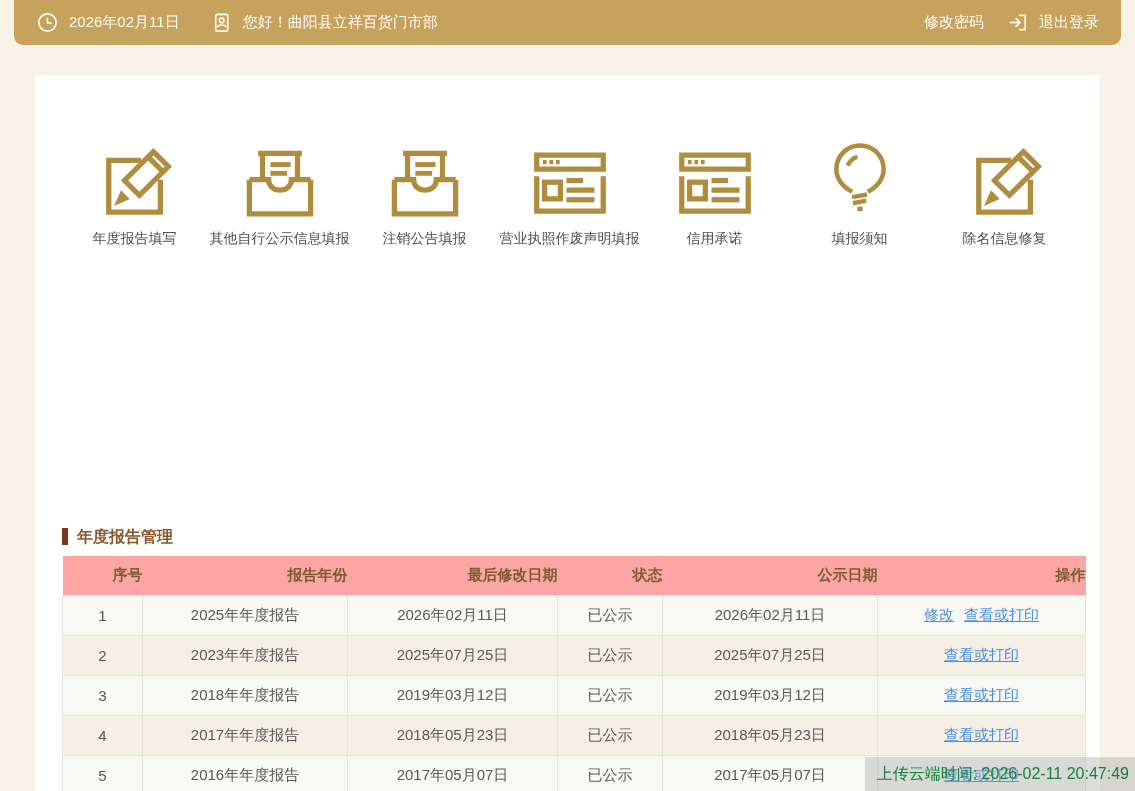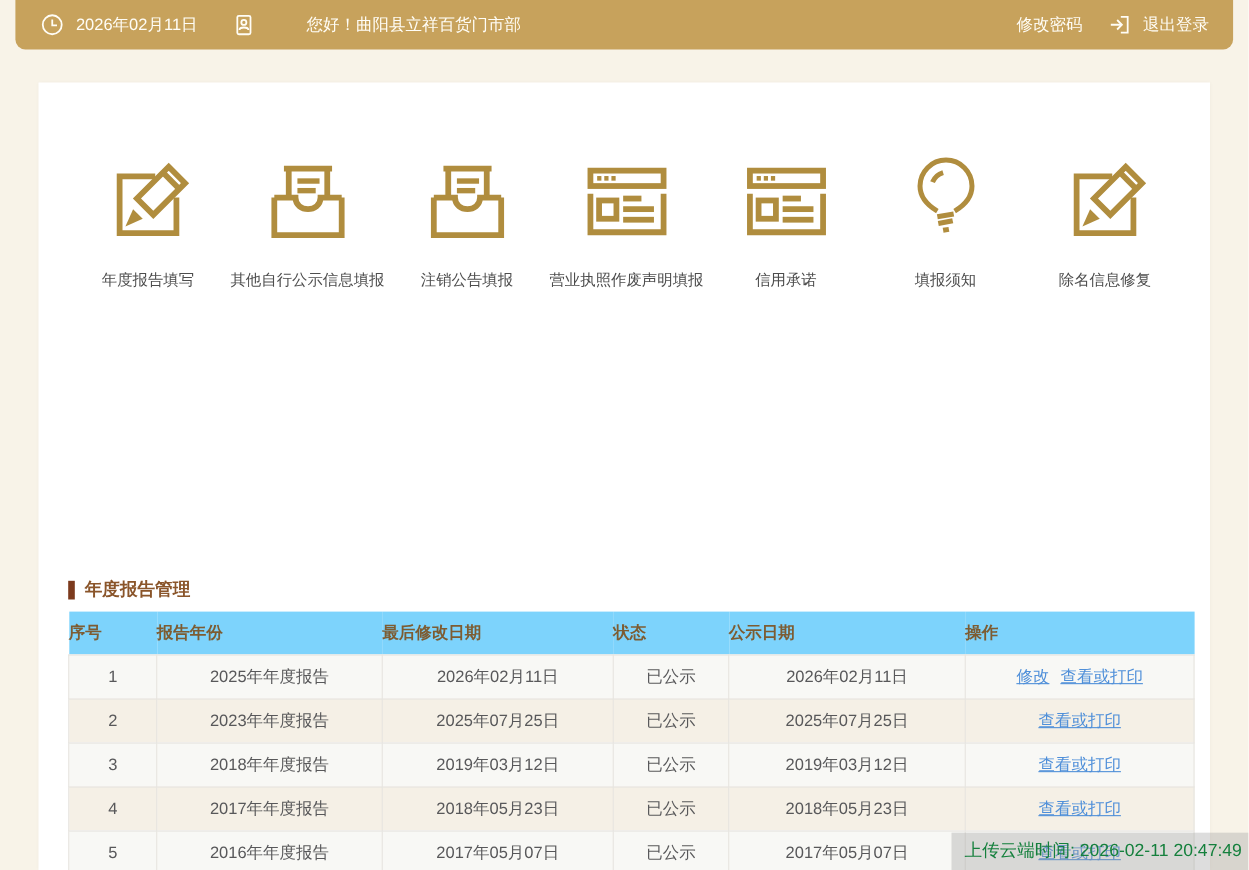--- a/index.html
+++ b/index.html
@@ -13,49 +13,49 @@
   .topbar {
     position:absolute; top:0; left:14px; right:14px; height:45px;
     background:#c7a25c; border-radius:0 0 9px 9px;
     display:flex; align-items:center; padding:0 22px;
     color:#fffdf6; font-size:15px;
   }
   .topbar .group { display:flex; align-items:center; }
   .topbar .spacer { flex:1; }
   .tb-icon { display:inline-flex; margin-right:10px; }
   .tb-icon svg { stroke:#fffdf6; fill:none; stroke-width:1.7; }
-  .greet-group { margin-left:30px;gap:36px; }
+  .greet-group { margin-left:30px; }
   .tb-btn { cursor:pointer; }
   .logout-group { margin-left:22px; }
   
   .card {
     position:absolute; top:75px; left:35px; width:1065px; height:716px;
     background:#ffffff; box-shadow:0 0 4px rgba(0,0,0,0.04);
   }
   
   .grid {
     position:absolute; top:65px; left:27px; width:1015px;
     display:flex; flex-wrap:wrap;
   }
   .qcell { width:145px; text-align:center; margin-bottom:83px; cursor:pointer; }
   .qcell .ico { height:88px; display:flex; align-items:center; justify-content:center; }
   .qcell .ico svg { stroke:#b08d3e; fill:none; stroke-width:3; }
   .qcell .ico svg .fil { fill:#b08d3e; stroke:none; }
-  .qcell .lbl { margin-top:16px; font-size:14px; color:#4d4d4d; line-height:21px; }
+  .qcell .lbl { margin-top:0; font-size:14px; color:#4d4d4d; line-height:21px; }
   
   .bottom { position:absolute; top:453px; left:27px; width:1023px; }
   .section-title {
     display:flex; align-items:flex-start; font-size:16px; font-weight:bold;
     color:#8a552a; line-height:18px; margin-bottom:10px;
   }
   .marker { width:6px; height:17px; background:#7c3a1d; margin-right:9px; }
   table { width:1023px; border-collapse:collapse; table-layout:fixed; font-size:15px; }
   thead th {
-    background:#7dd3fc; color:#7d5c32; font-weight:bold; height:39px;
-    text-align:left; border:none;
+    background:#fca5a5; color:#7d5c32; font-weight:bold; height:39px;
+    text-align:right; border:none;
   }
   tbody td {
     height:40px; text-align:center; color:#58585a;
     border:1px solid #e6e4df; background:#f8f8f5;
   }
   tbody tr:nth-child(even) td { background:#f5f0e6; }
   a.lnk { color:#4f8fd9; text-decoration:underline; margin:0 5px; cursor:pointer; }
   
   .upload-overlay {
     position:absolute; right:0; bottom:0; height:34px;

